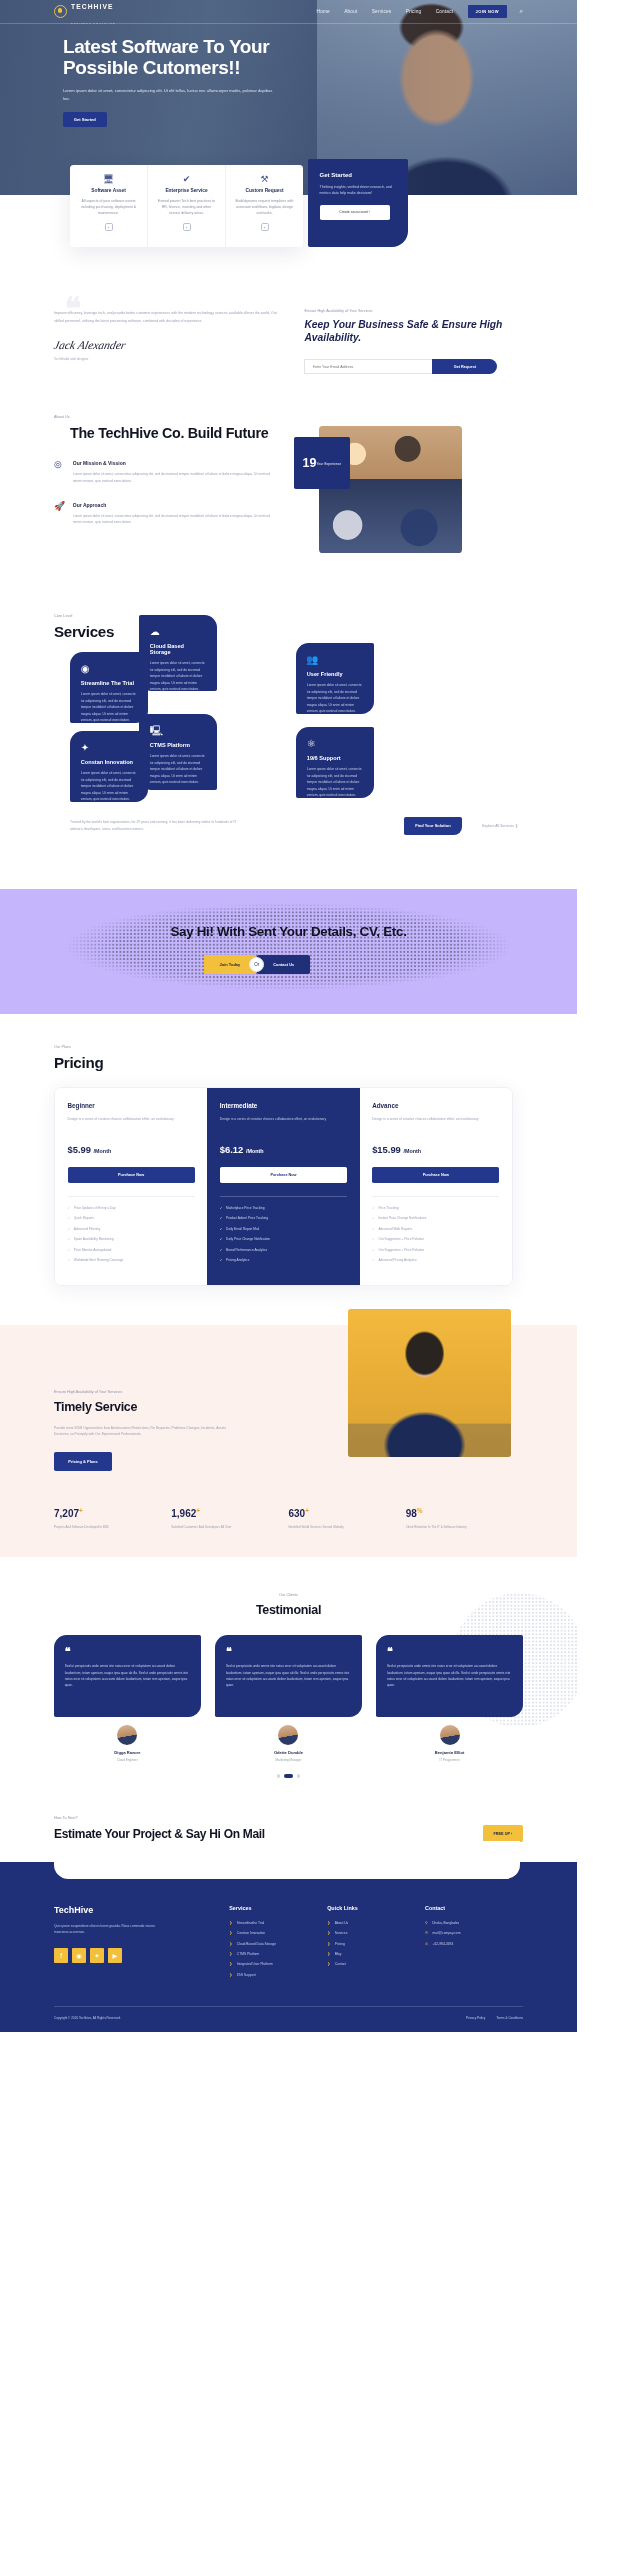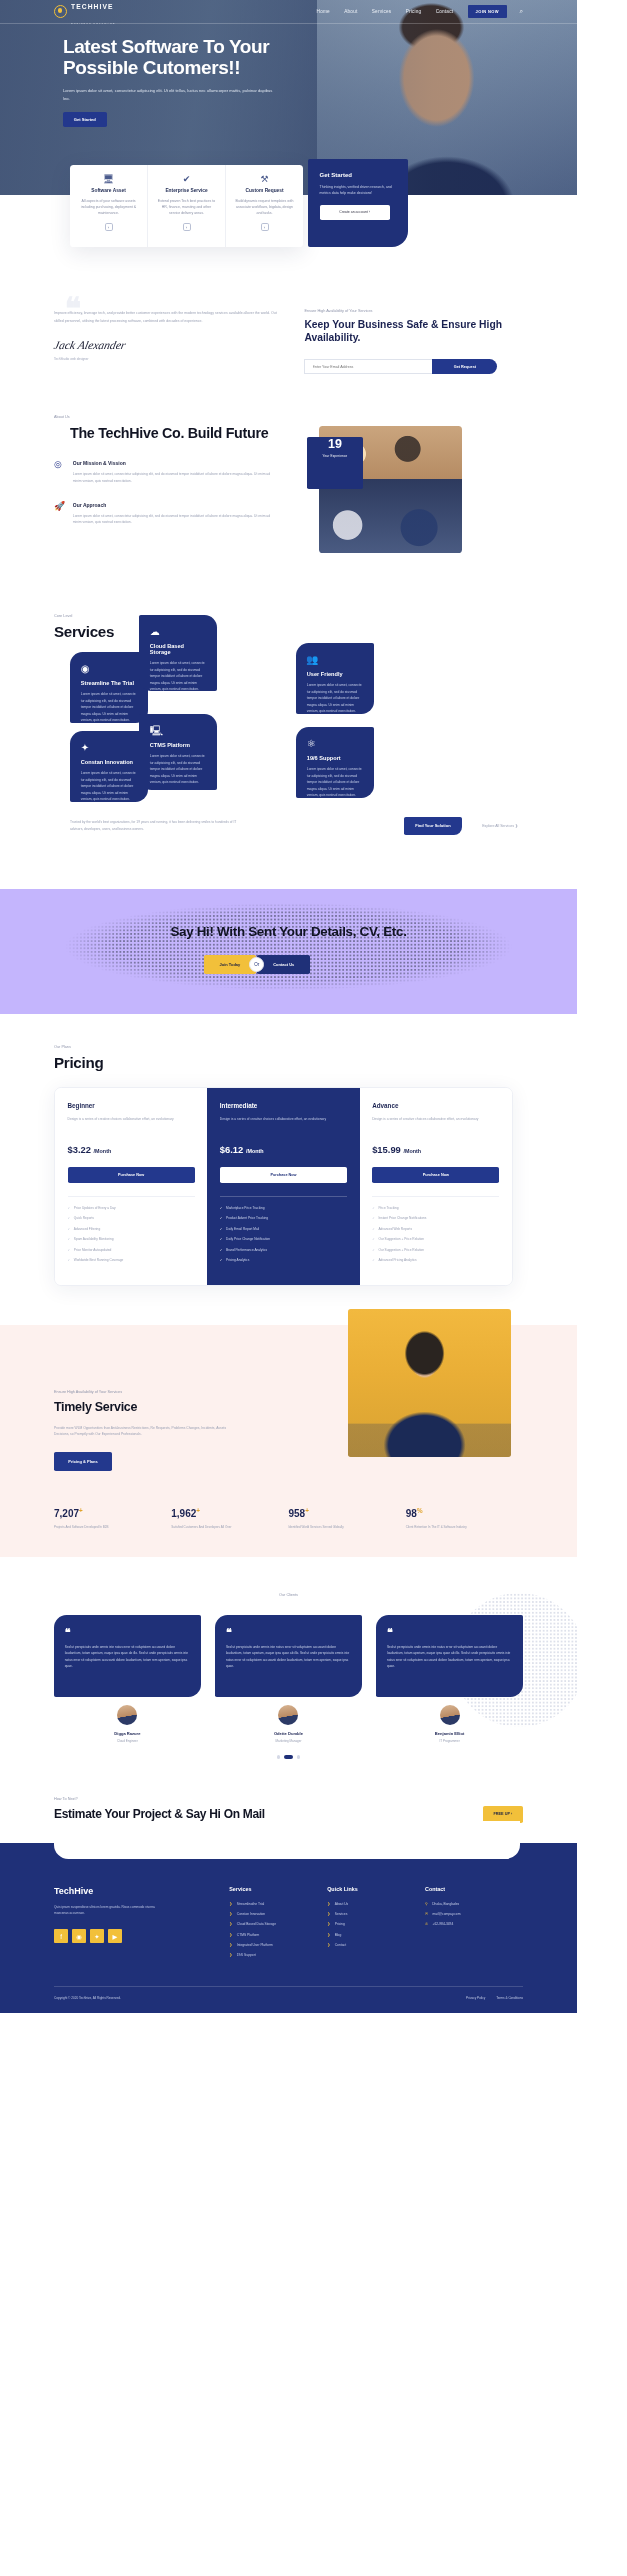--- a/index.html
+++ b/index.html
@@ -87,21 +87,21 @@
 
   
   .avail { display:flex; padding:29px 54px 0 54px; gap:23px; }
   .avail-left { width:233px; position:relative; padding-top:5.4px; }
   .quote-mark { position:absolute; left:10.8px; top:-10.8px; font-size:30.5px; color:#eef0f6; font-weight:800; line-height:1; font-family:"Liberation Serif",serif; }
   .avail-left p { position:relative; font-size:3.5px; line-height:2.1; color:#9aa0b4; }
   .sig { margin-top:14.3px; font-family:"Liberation Serif",serif; font-style:italic; font-size:11.6px; color:#1c1f33; transform:skewX(-12deg); }
   .sig-name { margin-top:4.5px; font-size:3.1px; color:#a3a9bd; }
   .avail-right { width:224px; padding-top:3.6px; }
   .eyebrow { font-size:3.8px; color:#8f95ab; margin-bottom:5.4px; }
-  .avail-right h2 { font-size:10.3px; line-height:1.3; font-weight:800; color:#1a2150; }
+  .avail-right h2 { font-size:10.3px; line-height:1.3; font-weight:800; color:#1a2150;font-style:italic; }
   .subscribe { display:flex; margin-top:14.3px; width:193px; height:15.2px; }
   .subscribe input { flex:1; border:0.9px solid #dfe3ec; border-right:none; font-size:3.6px; padding:0 7.2px; color:#9aa0b4;
     font-family:"Liberation Sans",sans-serif; outline:none; }
   .subscribe button { width:65px; background:#23388d; color:#fff; border:none; border-radius:0 8px 8px 0; font-size:3.8px; font-weight:700; }
 
   
   .about { display:flex; padding:41px 54px 0 54px; gap:16px; }
   .about-left { width:224px; }
   .about-left h2 { font-size:14.3px; line-height:1.25; font-weight:800; color:#111423; margin-top:5.4px; letter-spacing:-0.3px;margin-left:16px; }
   .about-feat { display:flex; gap:8px; margin-top:18px; }
@@ -113,22 +113,22 @@
     position:absolute; right:0; top:0; width:143px; height:127px; border-radius:3.6px; overflow:hidden;
     background:
       linear-gradient(180deg,#caa57e 0%,#b58b63 42%,#2d3a5e 42%,#4a5b82 100%);
   }
   .collage:after{content:"";position:absolute;inset:0;
     background:
       radial-gradient(circle at 25% 22%, rgba(255,230,190,.9) 0 10.8px, transparent 11.6px),
       radial-gradient(circle at 62% 18%, rgba(60,50,45,.9) 0 12.5px, transparent 13.4px),
       radial-gradient(circle at 20% 78%, rgba(240,240,245,.8) 0 14.3px, transparent 15.2px),
       radial-gradient(circle at 70% 80%, rgba(40,60,110,.85) 0 18px, transparent 19px);}
-  .years-badge { position:absolute; left:13px; top:10.8px; width:56px; height:52px; background:#1f3078;
-    border-radius:1.8px; color:#fff; display:flex; flex-direction:column; align-items:center; z-index:3; }
+  .years-badge { position:absolute; left:0; top:10.8px; width:56px; height:52px; background:#1f3078;
+    border-radius:1.8px; color:#fff; display:flex; flex-direction:row; align-items:center; justify-content:center; z-index:3; }
   .years-badge .num { font-size:12.5px; font-weight:800; }
   .years-badge .lbl { font-size:3px; margin-top:2.7px; letter-spacing:0.2px; }
 
   
   .services { position:relative; padding:39px 54px 0 54px; min-height:296px; }
   .srv-head { width:125px; padding-top:16px; }
   .srv-head .eyebrow{ font-size:3.8px; color:#8f95ab; }
   .srv-head h2 { font-size:15.2px; font-weight:800; color:#111423; margin-top:4.5px; letter-spacing:-0.3px; }
   .srv-card { position:absolute; background:#1f3078; color:#fff; padding:11.6px 10.8px; }
   .srv-ico { font-size:10px; line-height:1; display:block; margin-bottom:6.3px; }
@@ -422,21 +422,21 @@
   </section>
 
   <section class="pricing">
     <div class="eyebrow">Our Plans</div>
     <h2>Pricing</h2>
     <div class="price-row">
 
       <div class="pcard">
         <h3>Beginner</h3>
         <div class="pdesc">Design is a series of creative choices collaborative effort, an evolutionary</div>
-        <div class="pprice"><span>$3.22</span> <small>/Month</small></div>
+        <div class="pprice"><span>$5.99</span> <small>/Month</small></div>
         <button class="pbtn">Purchase Now</button>
         <ul class="plist">
           <li>Price Updates of Every a Day</li>
           <li>Quick Reports</li>
           <li>Advanced Filtering</li>
           <li>Spam Availability Monitoring</li>
           <li>Price Monitor Autoupdated</li>
           <li>Worldwide Best Running Coverage</li>
         </ul>
       </div>
@@ -487,34 +487,35 @@
     <div class="stats">
       <div class="stat">
         <div class="num"><span>7,207</span><sup>+</sup></div>
         <div class="lbl">Projects And Software Developed In B2B</div>
       </div>
       <div class="stat">
         <div class="num"><span>1,962</span><sup>+</sup></div>
         <div class="lbl">Satisfied Customers And Developers All Over</div>
       </div>
       <div class="stat">
-        <div class="num"><span>958</span><sup>+</sup></div>
+        <div class="num"><span>630</span><sup>+</sup></div>
         <div class="lbl">Identified World Services Served Globally</div>
       </div>
       <div class="stat">
         <div class="num"><span>98</span><sup>%</sup></div>
         <div class="lbl">Client Retention In The IT &amp; Software Industry</div>
       </div>
     </div>
   </section>
 
   <section class="testi">
     <div class="globe"></div>
     <div class="testi-head">
       <div class="eyebrow">Our Clients</div>
+      <h2>Testimonial</h2>
     </div>
     <div class="t-row">
       <div class="t-card">
         <div class="t-body">
           <div class="t-quote">❝</div>
           <p>Sed ut perspiciatis unde omnis iste natus error sit voluptatem accusanti dolore laudantium, totam aperiam, eaque ipsa quae ab illo. Sed ut unde perspiciatis omnis iste natus error sit voluptatem accusanti dolore laudantium, totam rem aperiam, eaque ipsa quae.</p>
         </div>
         <div class="t-person">
           <div class="t-avatar"></div>
           <div class="t-name">Digga Razure</div>

